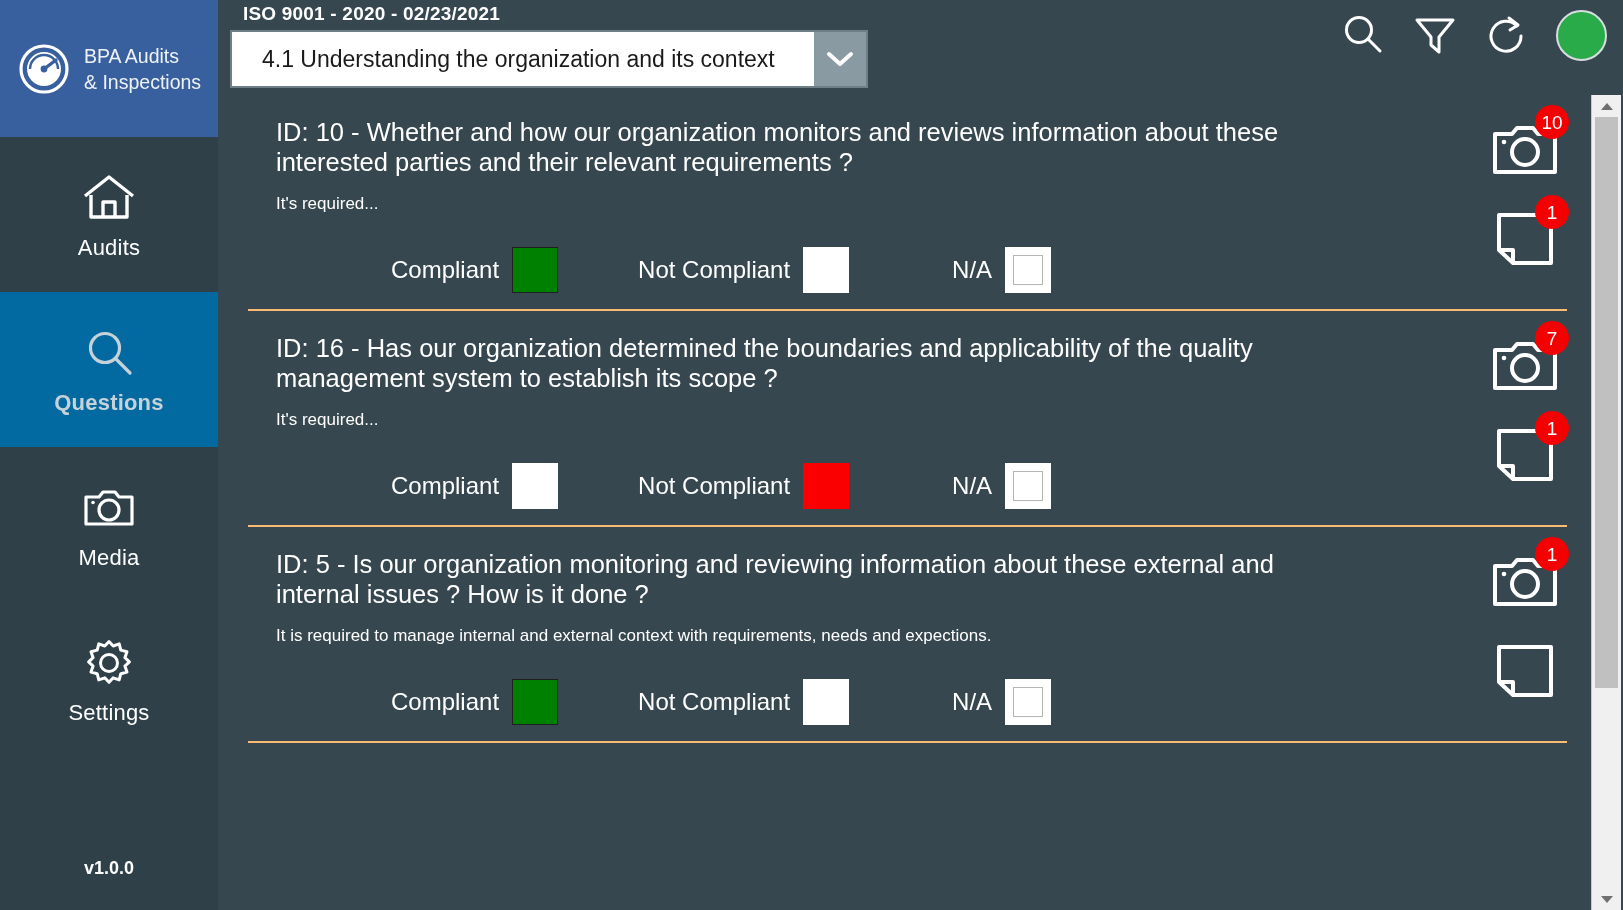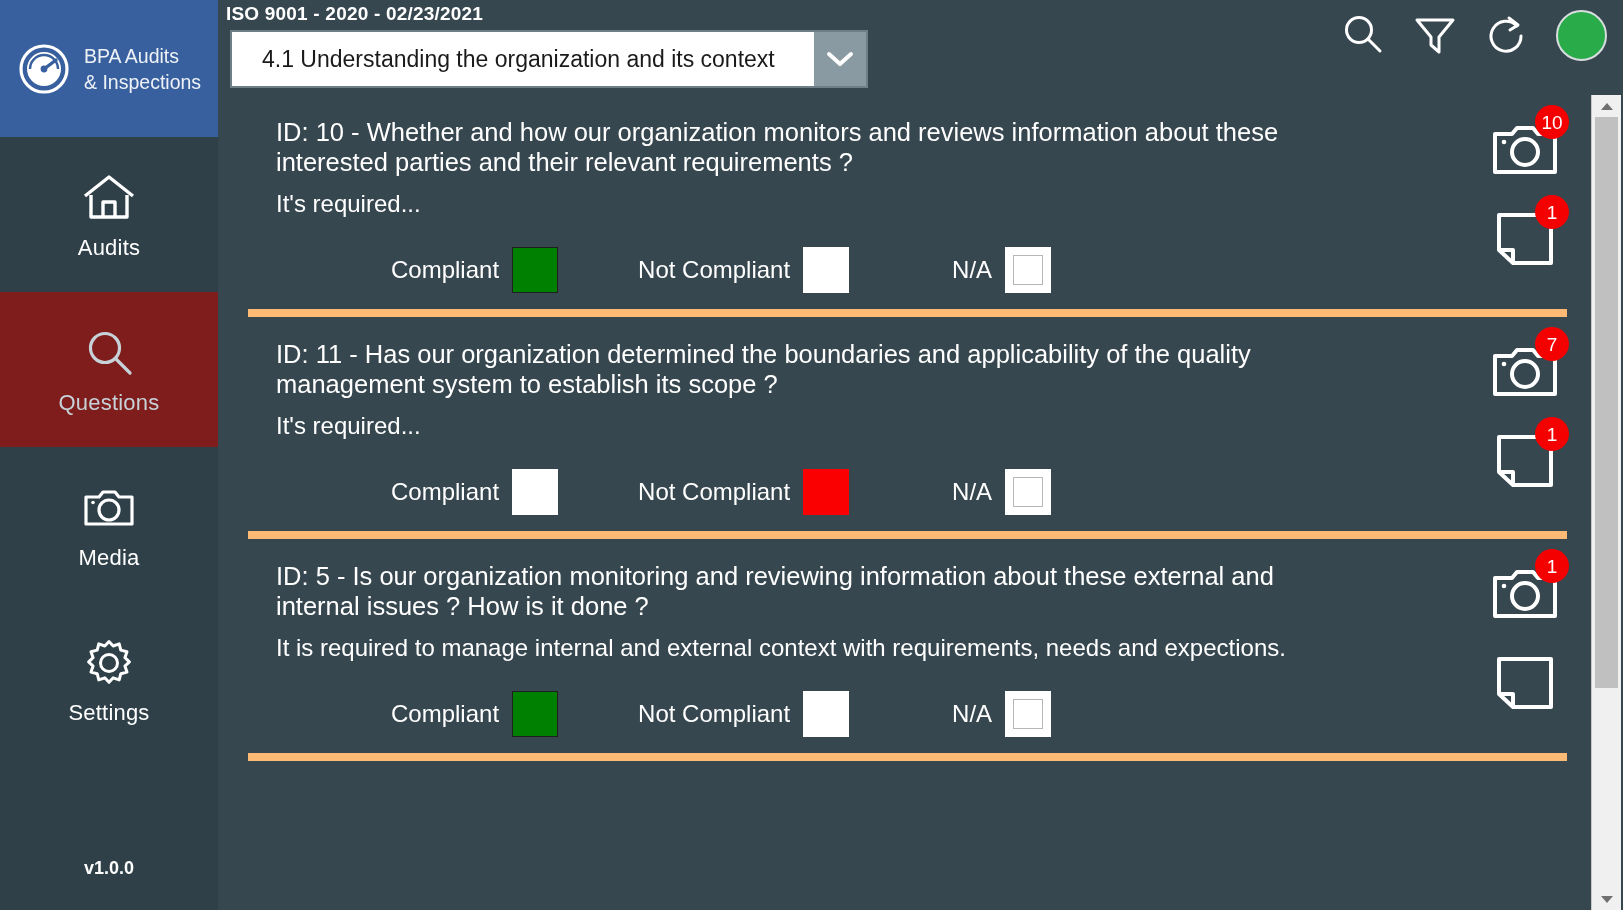--- a/index.html
+++ b/index.html
@@ -43,21 +43,21 @@
   .nav-item {
     height: 155px;
     display: flex;
     flex-direction: column;
     align-items: center;
     justify-content: center;
     gap: 8px;
     color: #ffffff;
     cursor: pointer;
   }
-  .nav-item.active { background: #7f1d1d; }
+  .nav-item.active { background: #0369a1; font-weight: bold; }
   .nav-item.active .nav-label { color: #c7d2d8; }
   .nav-icon { width: 58px; height: 58px; display: block; }
   .nav-label { font-size: 22px; letter-spacing: .2px; }
   .version {
     height: 84px;
     display: flex;
     align-items: center;
     justify-content: center;
     color: #ffffff;
     font-size: 18px;
@@ -75,21 +75,21 @@
   }
 
   .topbar {
     height: 95px;
     flex: 0 0 95px;
     background: #37474f;
     position: relative;
   }
   .audit-title {
     position: absolute;
-    left: 8px; top: 3px;
+    left: 25px; top: 3px;
     color: #ffffff;
     font-size: 19px;
     font-weight: bold;
     letter-spacing: .2px;
   }
   .section-select {
     position: absolute;
     left: 12px; top: 30px;
     width: 638px; height: 58px;
     background: #ffffff;
@@ -141,32 +141,32 @@
   }
   .list-scroll {
     position: absolute;
     inset: 0 32px 0 0;
     overflow: hidden;
   }
   .question {
     position: relative;
     padding: 22px 0 16px 0;
     margin: 0 24px 0 30px;
-    border-bottom: 8px solid #fdba74;
+    border-bottom: 2px solid #fdba74;
   }
   .q-text {
     color: #ffffff;
     font-size: 25.5px;
     line-height: 30px;
     max-width: 1035px;
     padding-left: 28px;
   }
   .q-note {
     color: #ffffff;
-    font-size: 24px;
+    font-size: 17px;
     line-height: 26px;
     margin-top: 14px;
     padding-left: 28px;
   }
   .q-answers {
     display: flex;
     align-items: center;
     margin-top: 30px;
     padding-left: 143px;
     gap: 0;
@@ -409,21 +409,21 @@
               <svg viewBox="0 0 72 62" fill="none">
                 <path d="M10 8 H62 V56 H24 L10 43 Z" stroke="#ffffff" stroke-width="4" stroke-linejoin="round"></path>
                 <path d="M10 43 H24 V56" stroke="#ffffff" stroke-width="4" stroke-linejoin="round"></path>
               </svg>
               <span class="badge">1</span>
             </span>
           </div>
         </div>
 
         <div class="question">
-          <div class="q-text">ID: 11 - Has our organization determined the boundaries and applicability of the quality management system to establish its scope ?</div>
+          <div class="q-text">ID: 16 - Has our organization determined the boundaries and applicability of the quality management system to establish its scope ?</div>
           <div class="q-note">It's required...</div>
           <div class="q-answers">
             <div class="answer">
               <span class="answer-label">Compliant</span>
               <span class="answer-box"></span>
             </div>
             <span class="gap-mid"></span>
             <div class="answer">
               <span class="answer-label">Not Compliant</span>
               <span class="answer-box red"></span>

